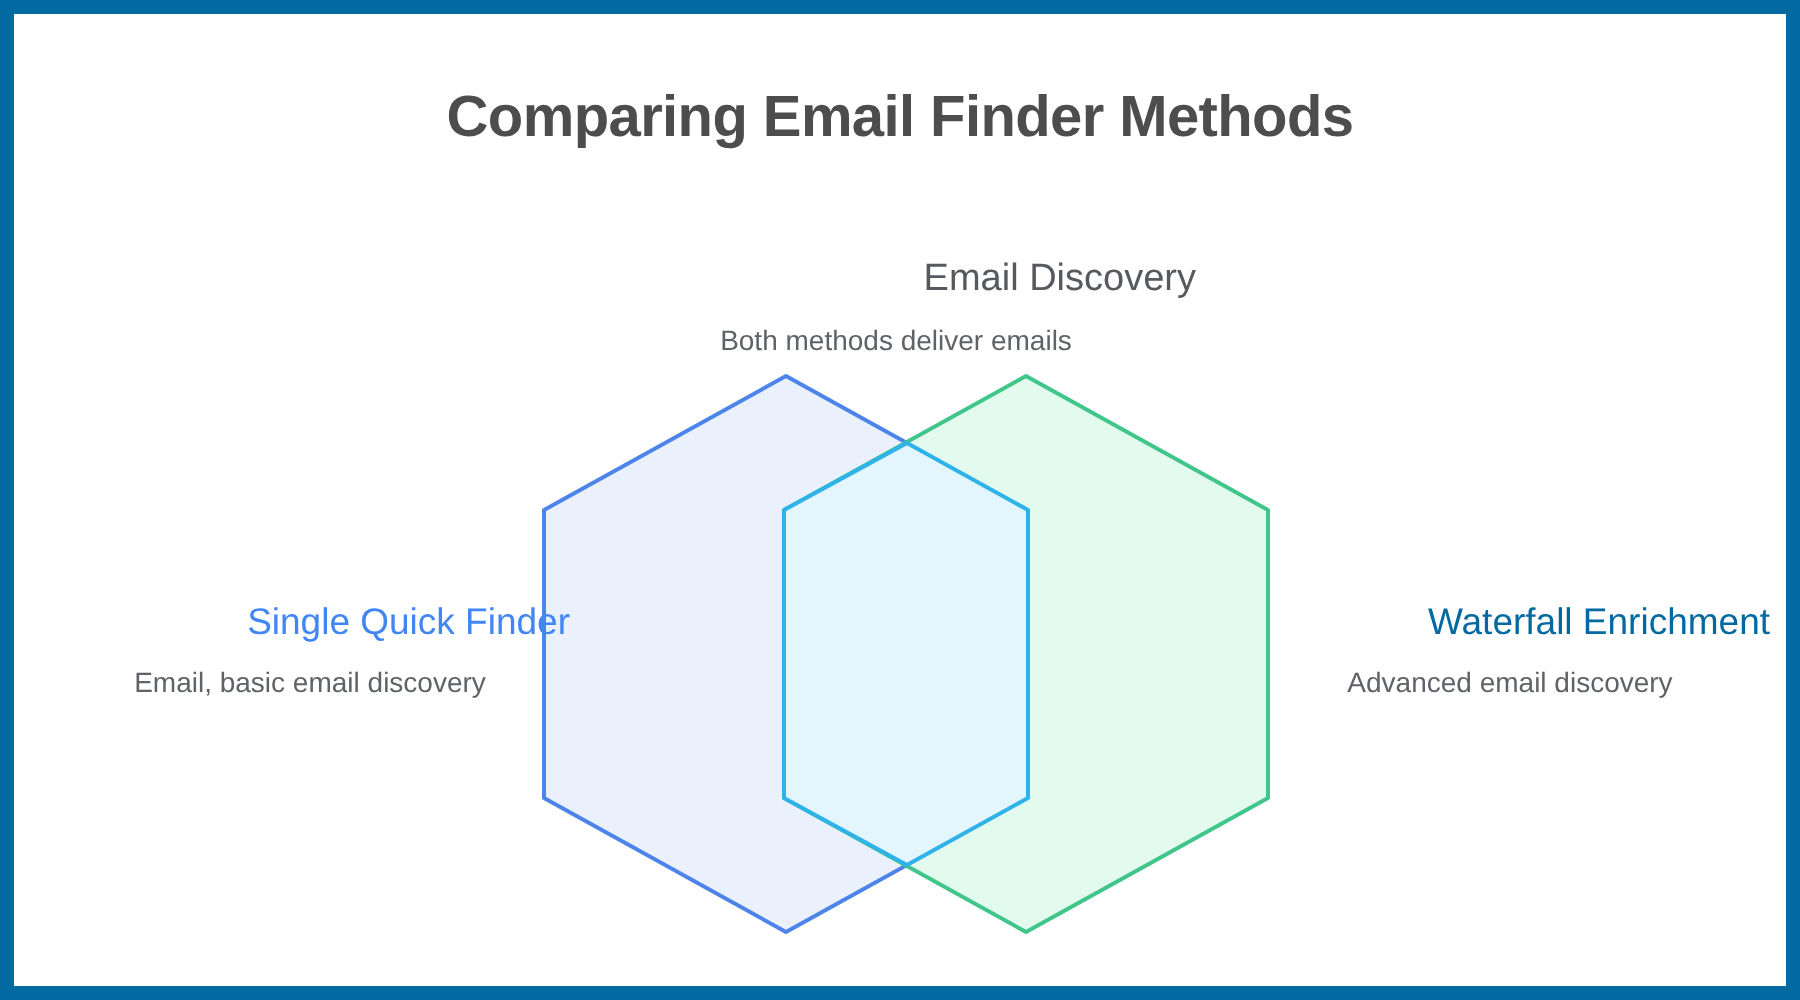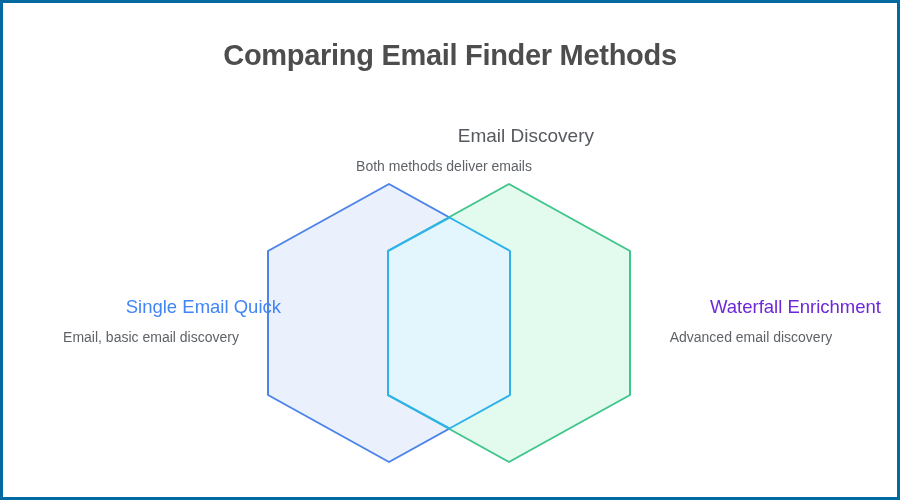--- a/index.html
+++ b/index.html
@@ -1,21 +1,21 @@
 <!DOCTYPE html>
 <html><head>
 <meta charset="utf-8">
 <style>
   html, body { margin: 0; padding: 0; background: #ffffff; }
   .canvas {
     position: relative;
     width: 900px;
     height: 500px;
     box-sizing: border-box;
-    border: 3px solid #0369a1;
+    border: 7px solid #0369a1;
     background: #ffffff;
     overflow: hidden;
     font-family: "Liberation Sans", "DejaVu Sans", sans-serif;
   }
   .title {
     position: absolute;
     top: 36px;
     left: 0;
     width: 100%;
     text-align: center;
@@ -59,22 +59,22 @@
     <polygon points="506,181 627,248 627,392 506,459 385,392 385,248" stroke-width="2" stroke-linejoin="round" fill="#e3faef" stroke="#40c58a"></polygon>
     <polygon points="446.5,214.5 507,248 507,392 446.5,425.5 385,392 385,248" stroke-width="2" stroke-linejoin="round" fill="#e4f6fd" stroke="#2eb2e9"></polygon>
   </svg>
 
   <div class="caption caption-center">
     <div class="cap-title">Email Discovery</div>
     <div class="cap-sub">Both methods deliver emails</div>
   </div>
 
   <div class="caption caption-left">
-    <div class="cap-title" style="color: rgb(66, 133, 244);">Single Email Quick</div>
+    <div class="cap-title" style="color: rgb(66, 133, 244);">Single Quick Finder</div>
     <div class="cap-sub">Email, basic email discovery</div>
   </div>
 
   <div class="caption caption-right">
-    <div class="cap-title" style="color: #6d28d9;">Waterfall Enrichment</div>
+    <div class="cap-title" style="color: #0369a1;">Waterfall Enrichment</div>
     <div class="cap-sub">Advanced email discovery</div>
   </div>
 
 </div>
 
 </body></html>

